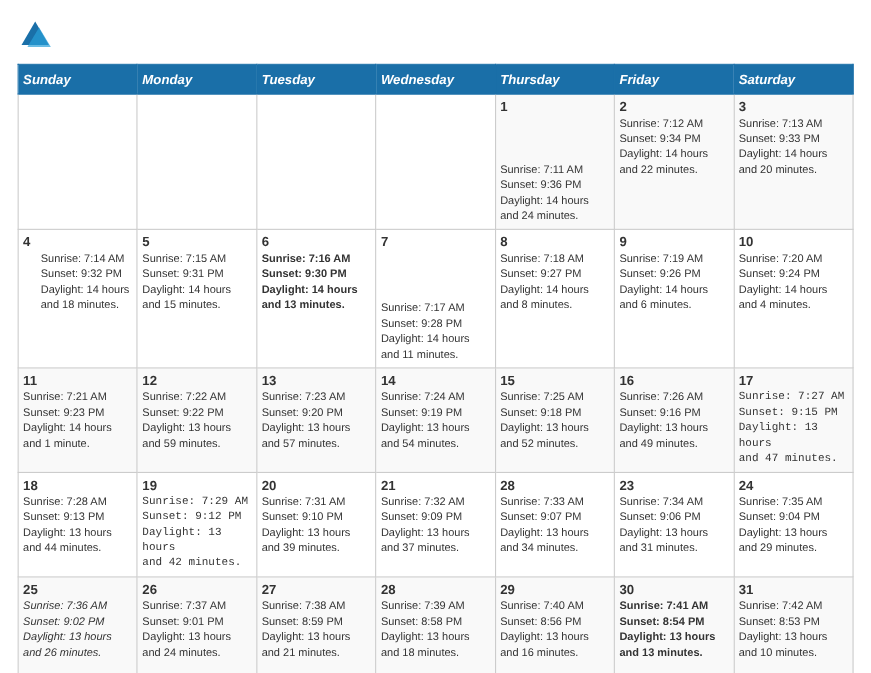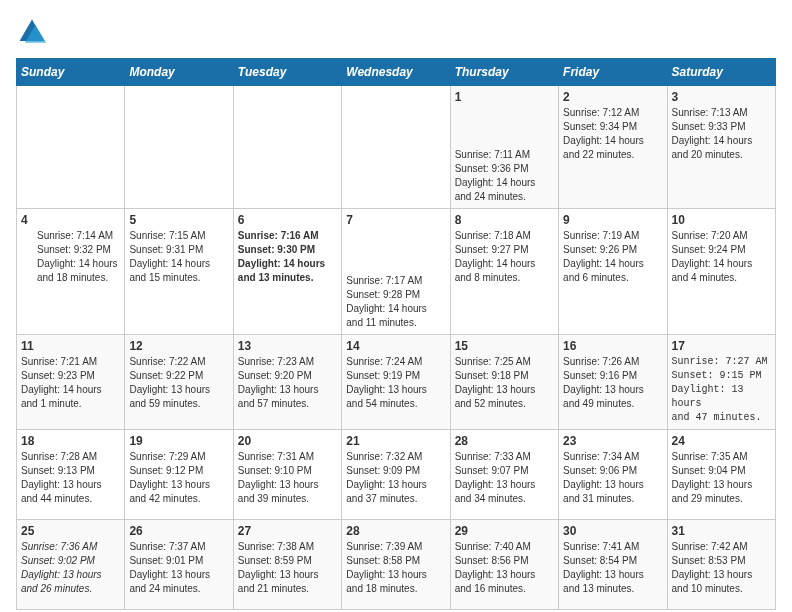--- a/index.html
+++ b/index.html
@@ -250,21 +250,21 @@
       <tr>
         <td>
           <span class="day-num">18</span>
           <div class="day-cell-content" style="white-space: pre-line;">Sunrise: 7:28 AM
 Sunset: 9:13 PM
 Daylight: 13 hours
 and 44 minutes.</div>
         </td>
         <td>
           <span class="day-num">19</span>
-          <div class="day-cell-content" style="white-space: pre-line;">Sunrise: 7:29 AM
+          <div class="day-cell-content" style="white-space: pre-line; font-family: Liberation Mono, monospace;">Sunrise: 7:29 AM
 Sunset: 9:12 PM
 Daylight: 13 hours
 and 42 minutes.</div>
         </td>
         <td>
           <span class="day-num">20</span>
           <div class="day-cell-content" style="white-space: pre-line;">Sunrise: 7:31 AM
 Sunset: 9:10 PM
 Daylight: 13 hours
 and 39 minutes.</div>
@@ -329,21 +329,21 @@
         </td>
         <td>
           <span class="day-num">29</span>
           <div class="day-cell-content" style="white-space: pre-line;">Sunrise: 7:40 AM
 Sunset: 8:56 PM
 Daylight: 13 hours
 and 16 minutes.</div>
         </td>
         <td>
           <span class="day-num">30</span>
-          <div class="day-cell-content" style="white-space: pre-line;">Sunrise: 7:41 AM
+          <div class="day-cell-content" style="white-space: pre-line; font-weight: bold;">Sunrise: 7:41 AM
 Sunset: 8:54 PM
 Daylight: 13 hours
 and 13 minutes.</div>
         </td>
         <td>
           <span class="day-num">31</span>
           <div class="day-cell-content" style="white-space: pre-line;">Sunrise: 7:42 AM
 Sunset: 8:53 PM
 Daylight: 13 hours
 and 10 minutes.</div>

